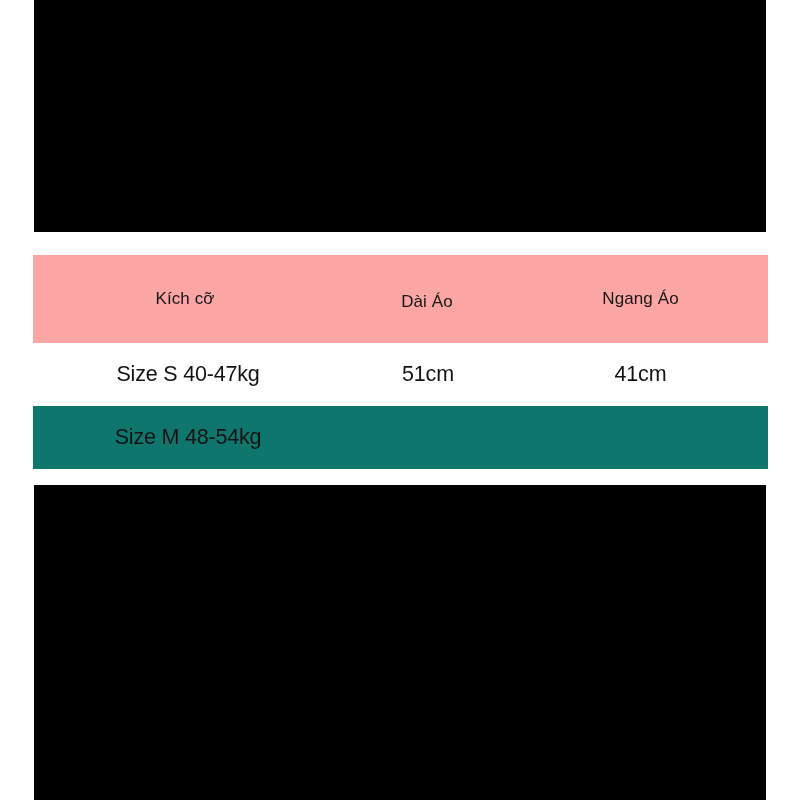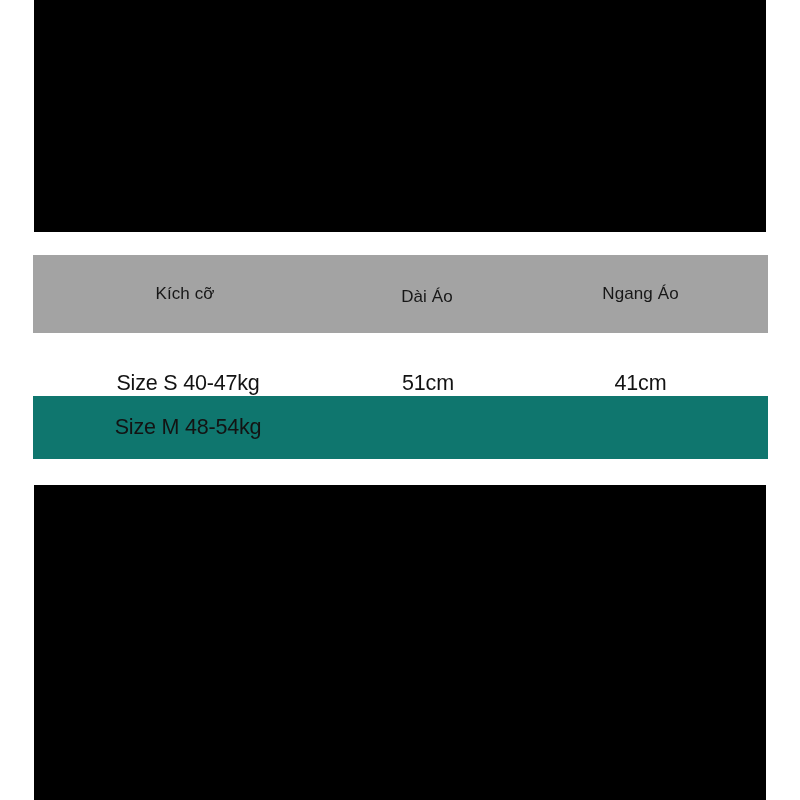--- a/index.html
+++ b/index.html
@@ -48,29 +48,28 @@
   }
 
   .t-row {
     display: flex;
     width: 100%;
     align-items: center;
     box-sizing: border-box;
   }
 
   .t-row.header-row {
-    height: 78px;
-    background: #a3a3a3;
+    height: 88px;
+    background: #fca5a5;
   }
   .t-row.body-row {
     height: 63px;
   }
   .t-row.row-even {
     background: #ffffff;
-    align-items: flex-end;
   }
   .t-row.row-odd {
     background: #0f766e;
   }
 
   
   .col {
     box-sizing: border-box;
     text-align: center;
     color: #1a1a1a;

